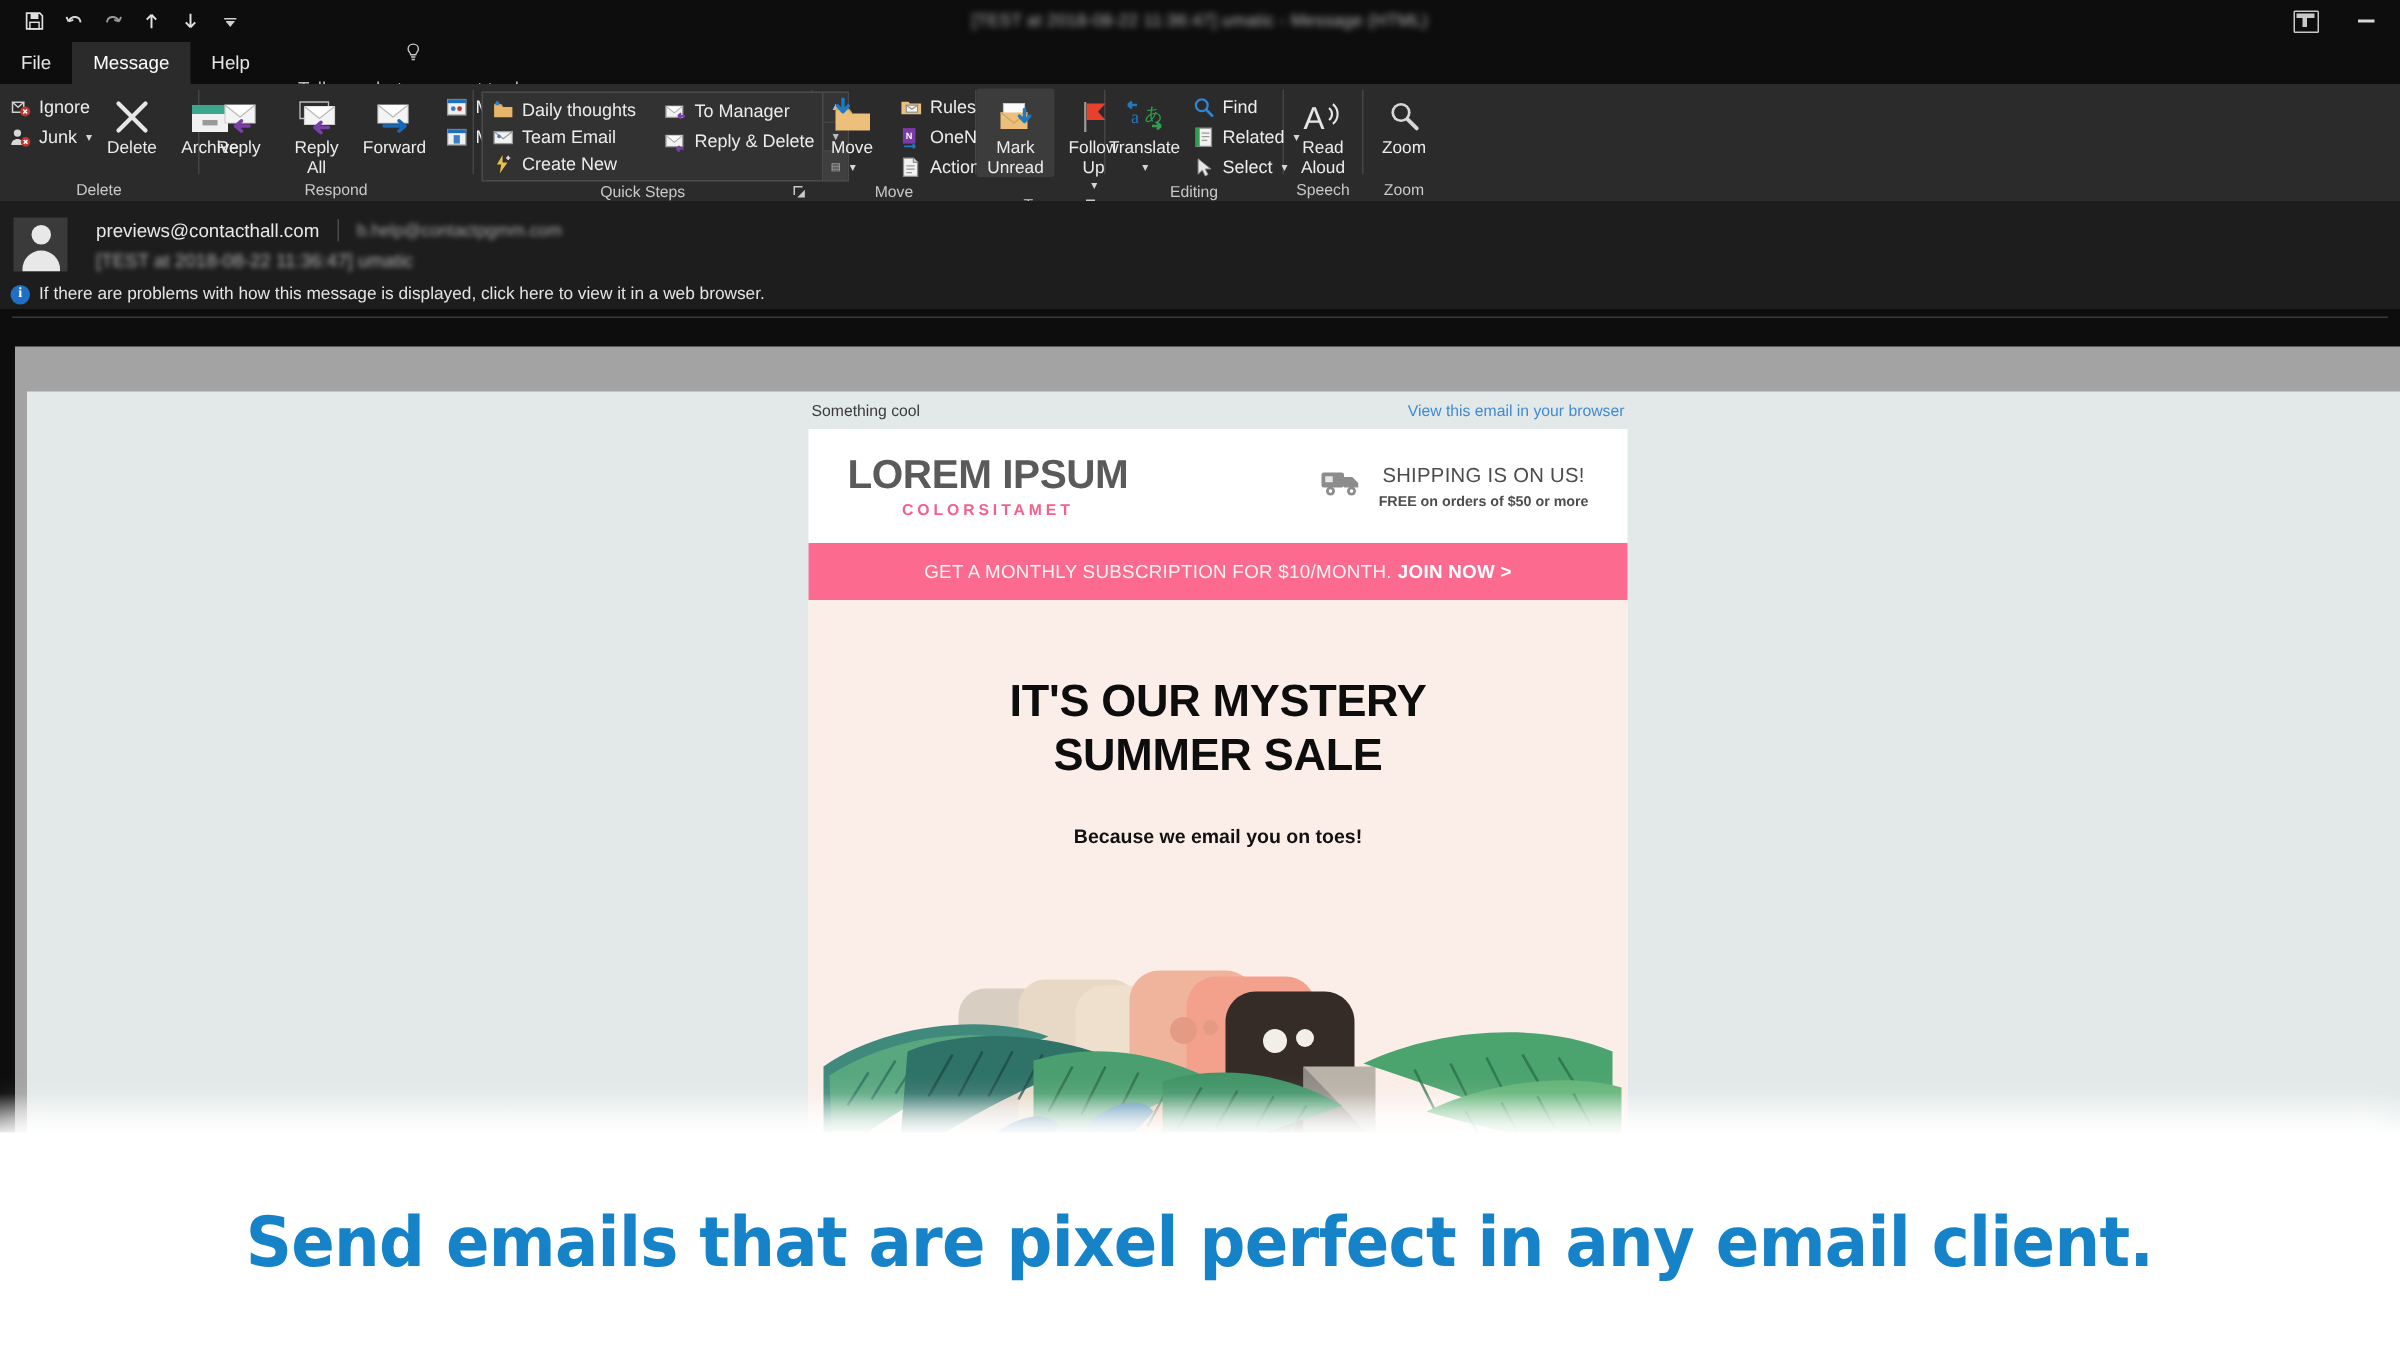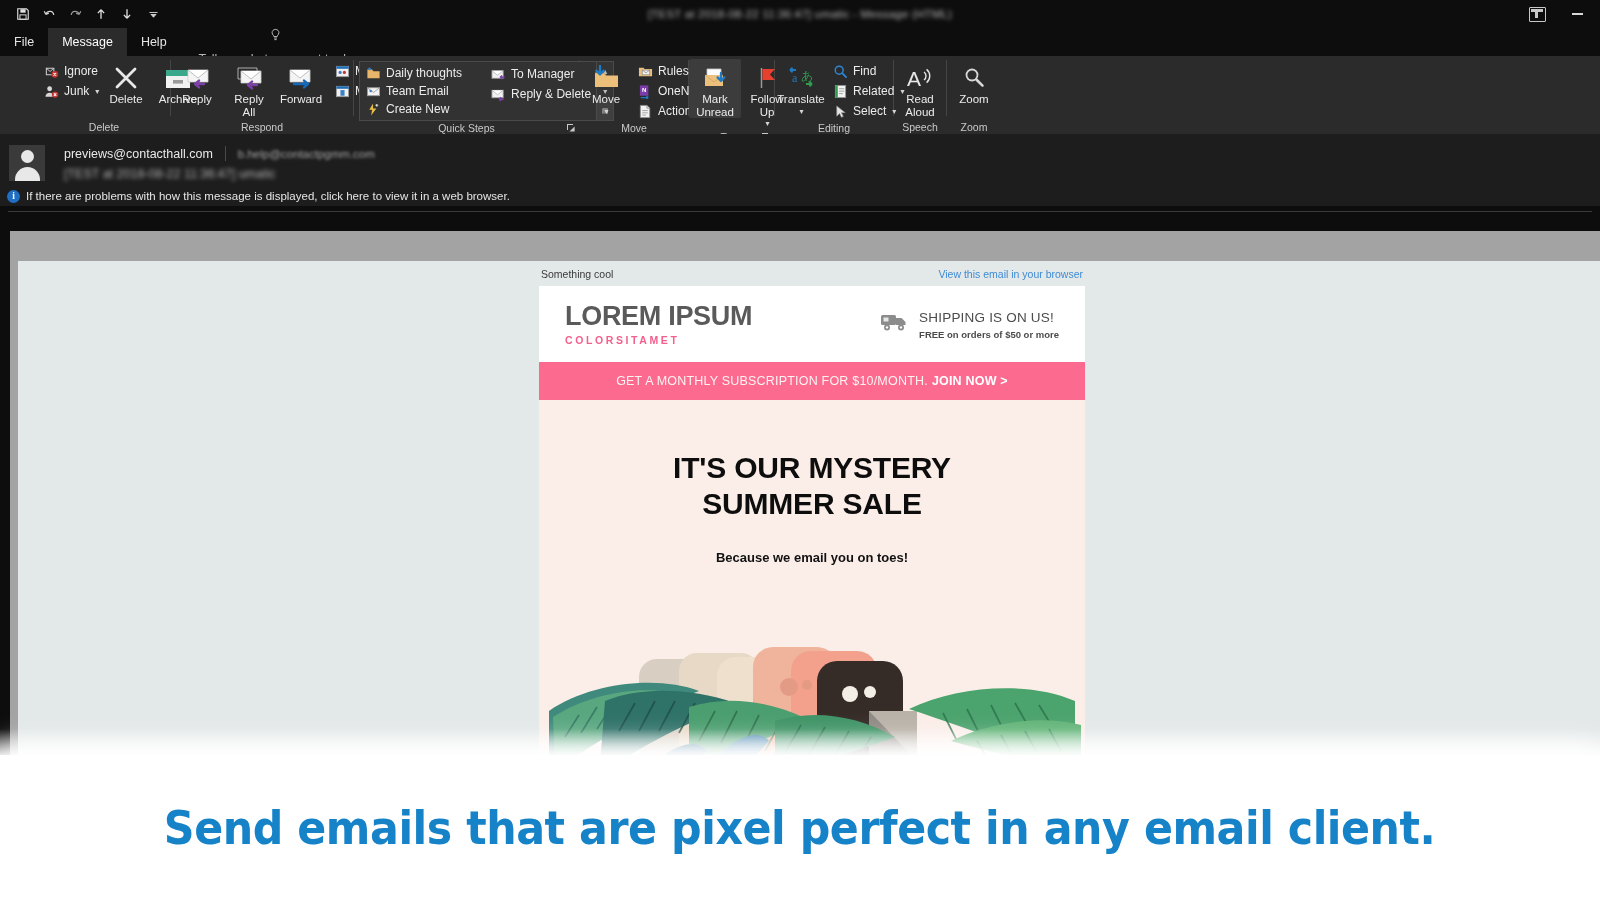--- a/index.html
+++ b/index.html
@@ -90,21 +90,21 @@
     display:flex;align-items:center;gap:5px;height:20px;padding:0 5px;
     color:#ececec;font-size:12px;white-space:nowrap;border-radius:2px;
   }
   .smallbtn .si{width:16px;height:16px;display:flex;align-items:center;justify-content:center;flex:0 0 16px;}
   .caret{font-size:8px;color:#d6d6d6;margin-left:1px;}
 
   
   .qsgallery{
     display:flex;border:1px solid #4a4a4a;background:#323232;margin:2px 0 0 5px;height:58px;
   }
-  .qscols{display:flex;padding:2px 0;gap:10px;}
+  .qscols{display:flex;padding:2px 0;}
   .qsarrows{
     width:16px;display:flex;flex-direction:column;justify-content:space-between;
     border-left:1px solid #4a4a4a;background:#353535;
   }
   .qsar{flex:1;display:flex;align-items:center;justify-content:center;color:#bdbdbd;font-size:7px;}
   .qsar+.qsar{border-top:1px solid #444;}
   .qsar.last{background:#3f3f3f;}
 
   
   .msghdr{
@@ -149,21 +149,21 @@
   }
   .preheader{
     height:25px;display:flex;align-items:center;justify-content:space-between;
     padding:0 2px;font-size:10.5px;
   }
   .pre-left{color:#3a3a3a;font-size:10.5px;}
   .pre-right{color:#3f8bd4;font-size:10.5px;}
   .card{width:546px;background:#ffffff;}
   .brandrow{
     height:76px;display:flex;align-items:center;justify-content:space-between;
-    padding:0 26px;box-sizing:border-box;
+    padding:0 26px;box-sizing:border-box;text-align:center;
   }
   .brand-l{line-height:1;}
   .brand-name{
     font-size:27px;font-weight:bold;color:#5a5a5a;letter-spacing:-.3px;
   }
   .brand-sub{
     font-size:10.5px;color:#f4608c;letter-spacing:2.6px;margin-top:5px;font-weight:bold;
   }
   .ship{display:flex;align-items:center;gap:9px;}
   .ship-txt{line-height:1.25;}
@@ -267,21 +267,21 @@
             <path d="M6.2 12.2h3.6 M6.6 14.2h2.8" stroke="#c7c7c7" stroke-width="1.15"></path>
           </svg>
       </span>
       <span>Tell me what you want to do</span>
     </div>
   </div>
 
   <div class="ribbon">
     <div class="rgroups">
 
-      <div class="rgroup" style="width:132px;margin-left:38px;">
+      <div class="rgroup" style="width:132px;">
         <div class="rgroup-body">
           <div class="smallcol" style="width:62px;">
             <div class="smallbtn">
               <span class="si">
                 <svg width="15" height="15" viewBox="0 0 16 16">
                     <path d="M2.5 4.5h8v7h-8z" fill="none" stroke="#cfcfcf" stroke-width="1.1"></path>
                     <path d="M2.5 4.5 L6.5 8 L10.5 4.5" fill="none" stroke="#cfcfcf" stroke-width="1"></path>
                     <circle cx="11.5" cy="11" r="3.6" fill="#c1352f"></circle>
                     <path d="M10.1 9.6 l2.8 2.8 M12.9 9.6 l-2.8 2.8" stroke="#fff" stroke-width="1.1"></path>
                   </svg>

